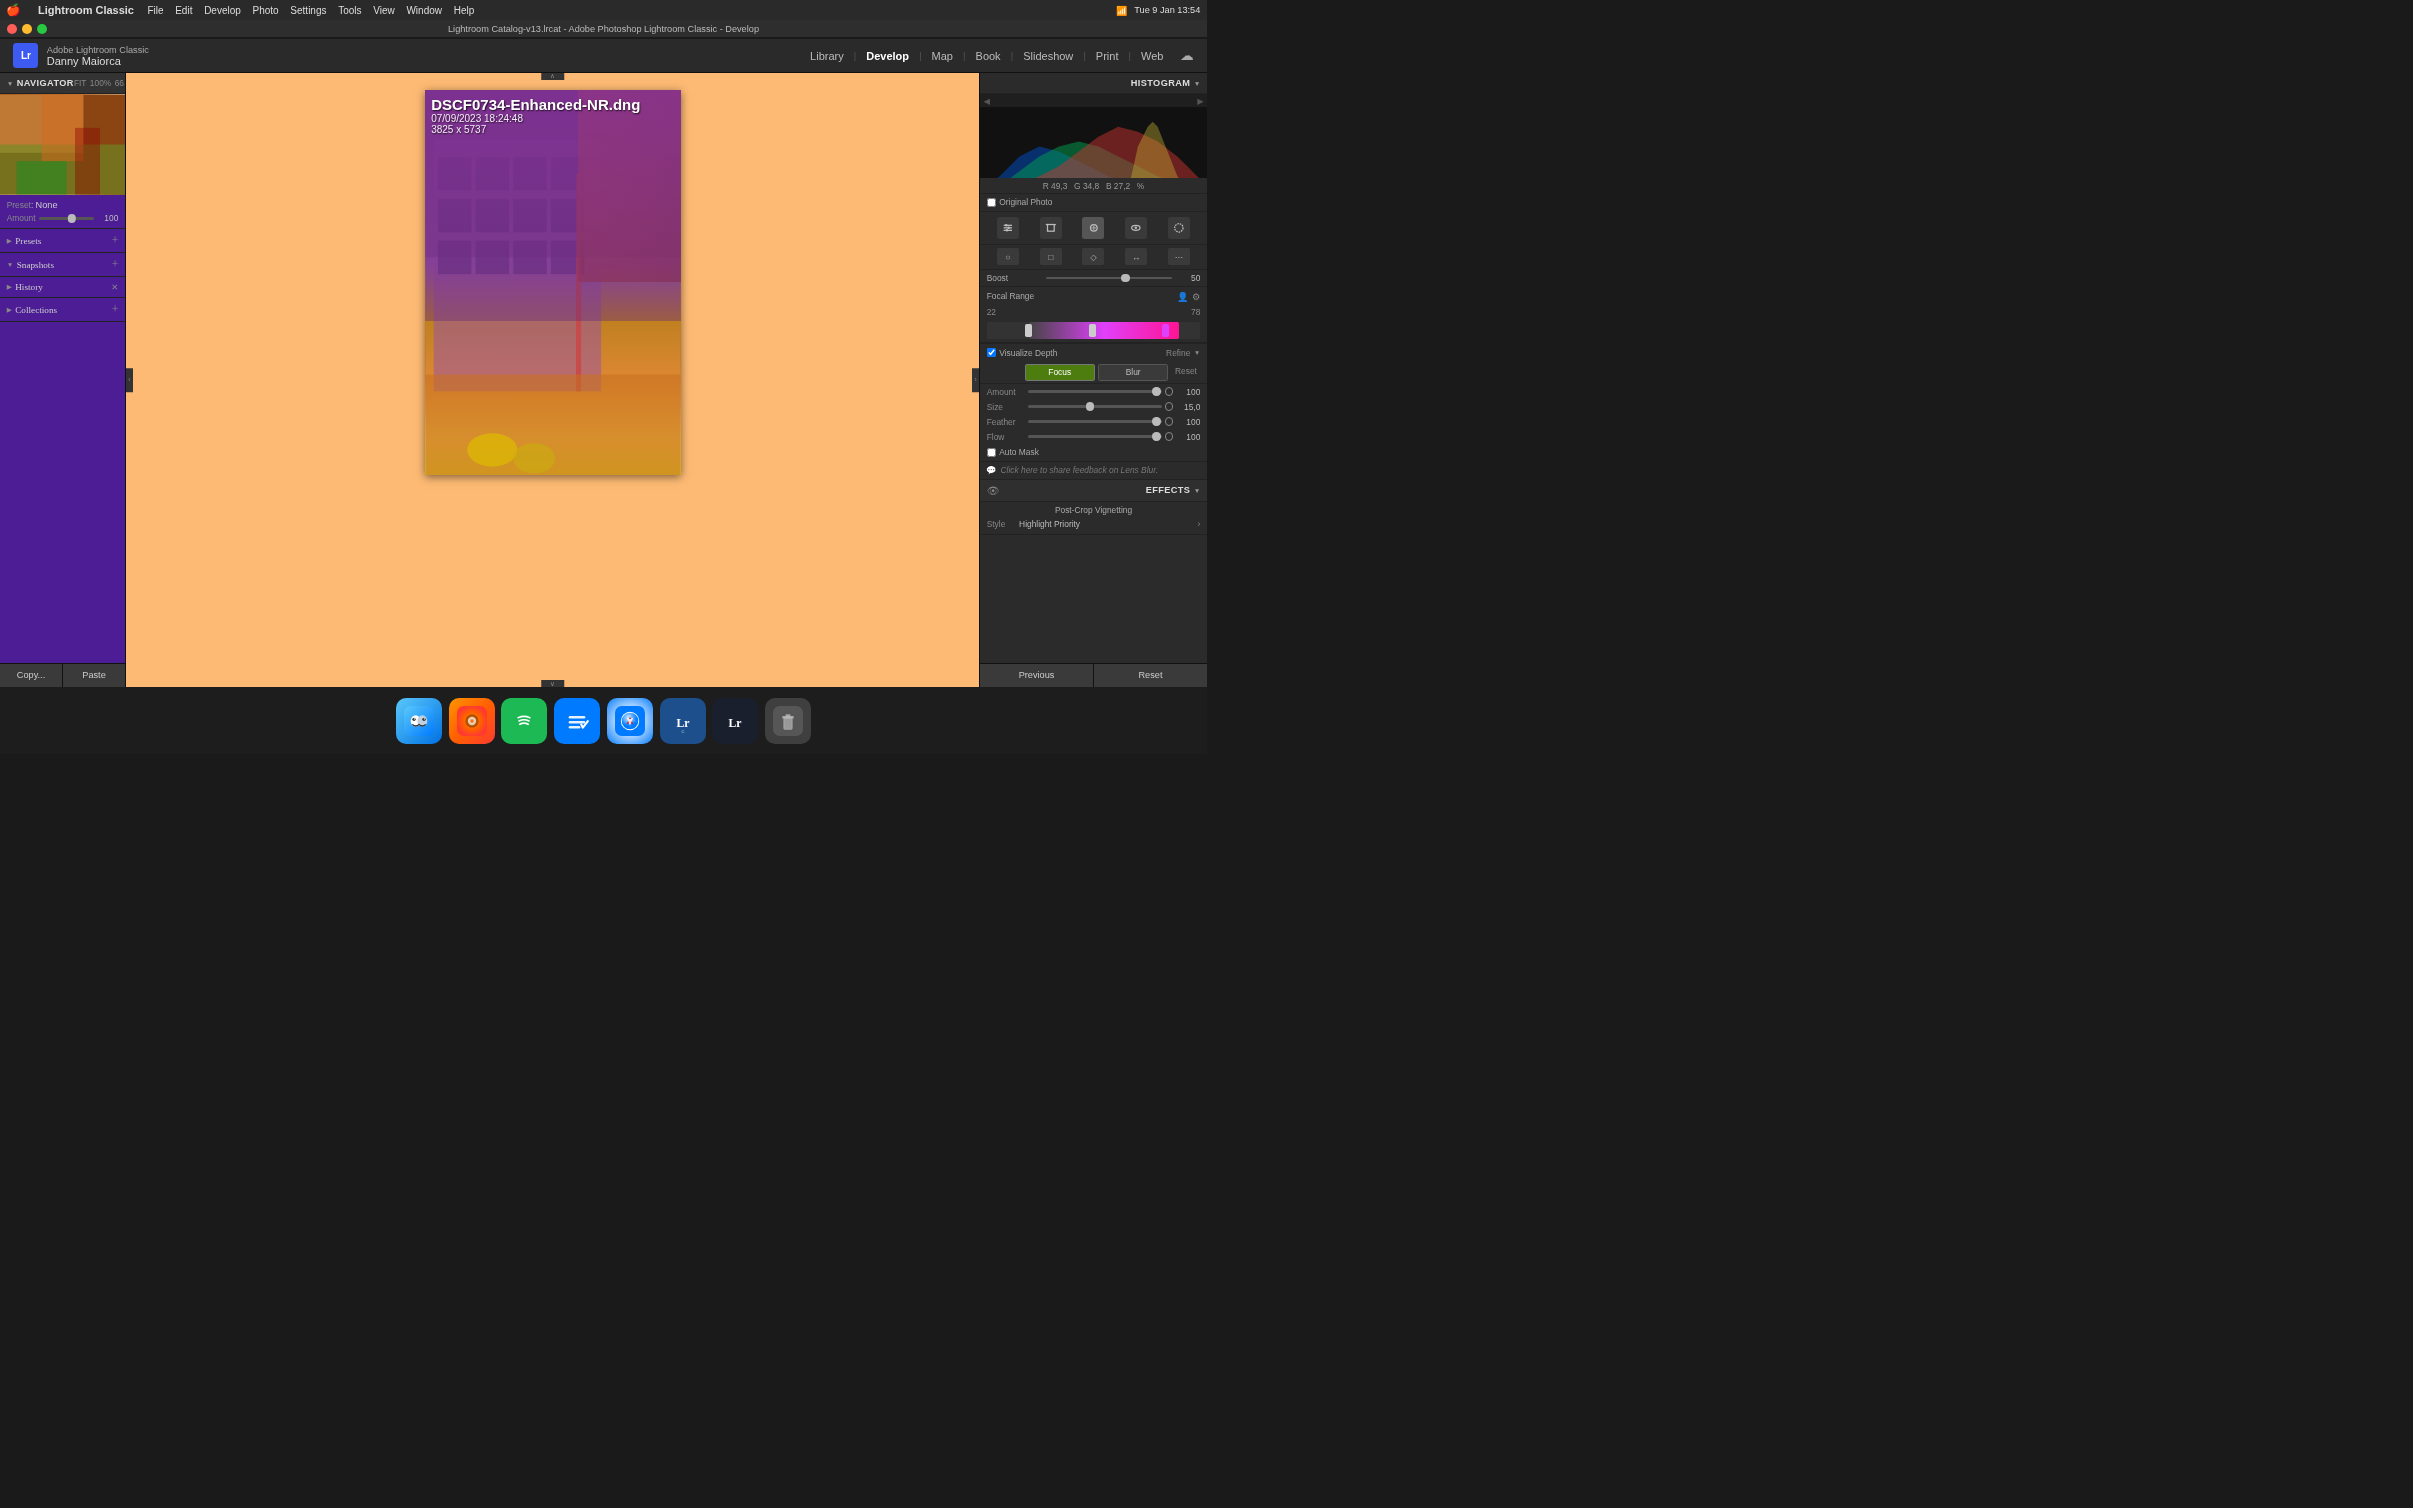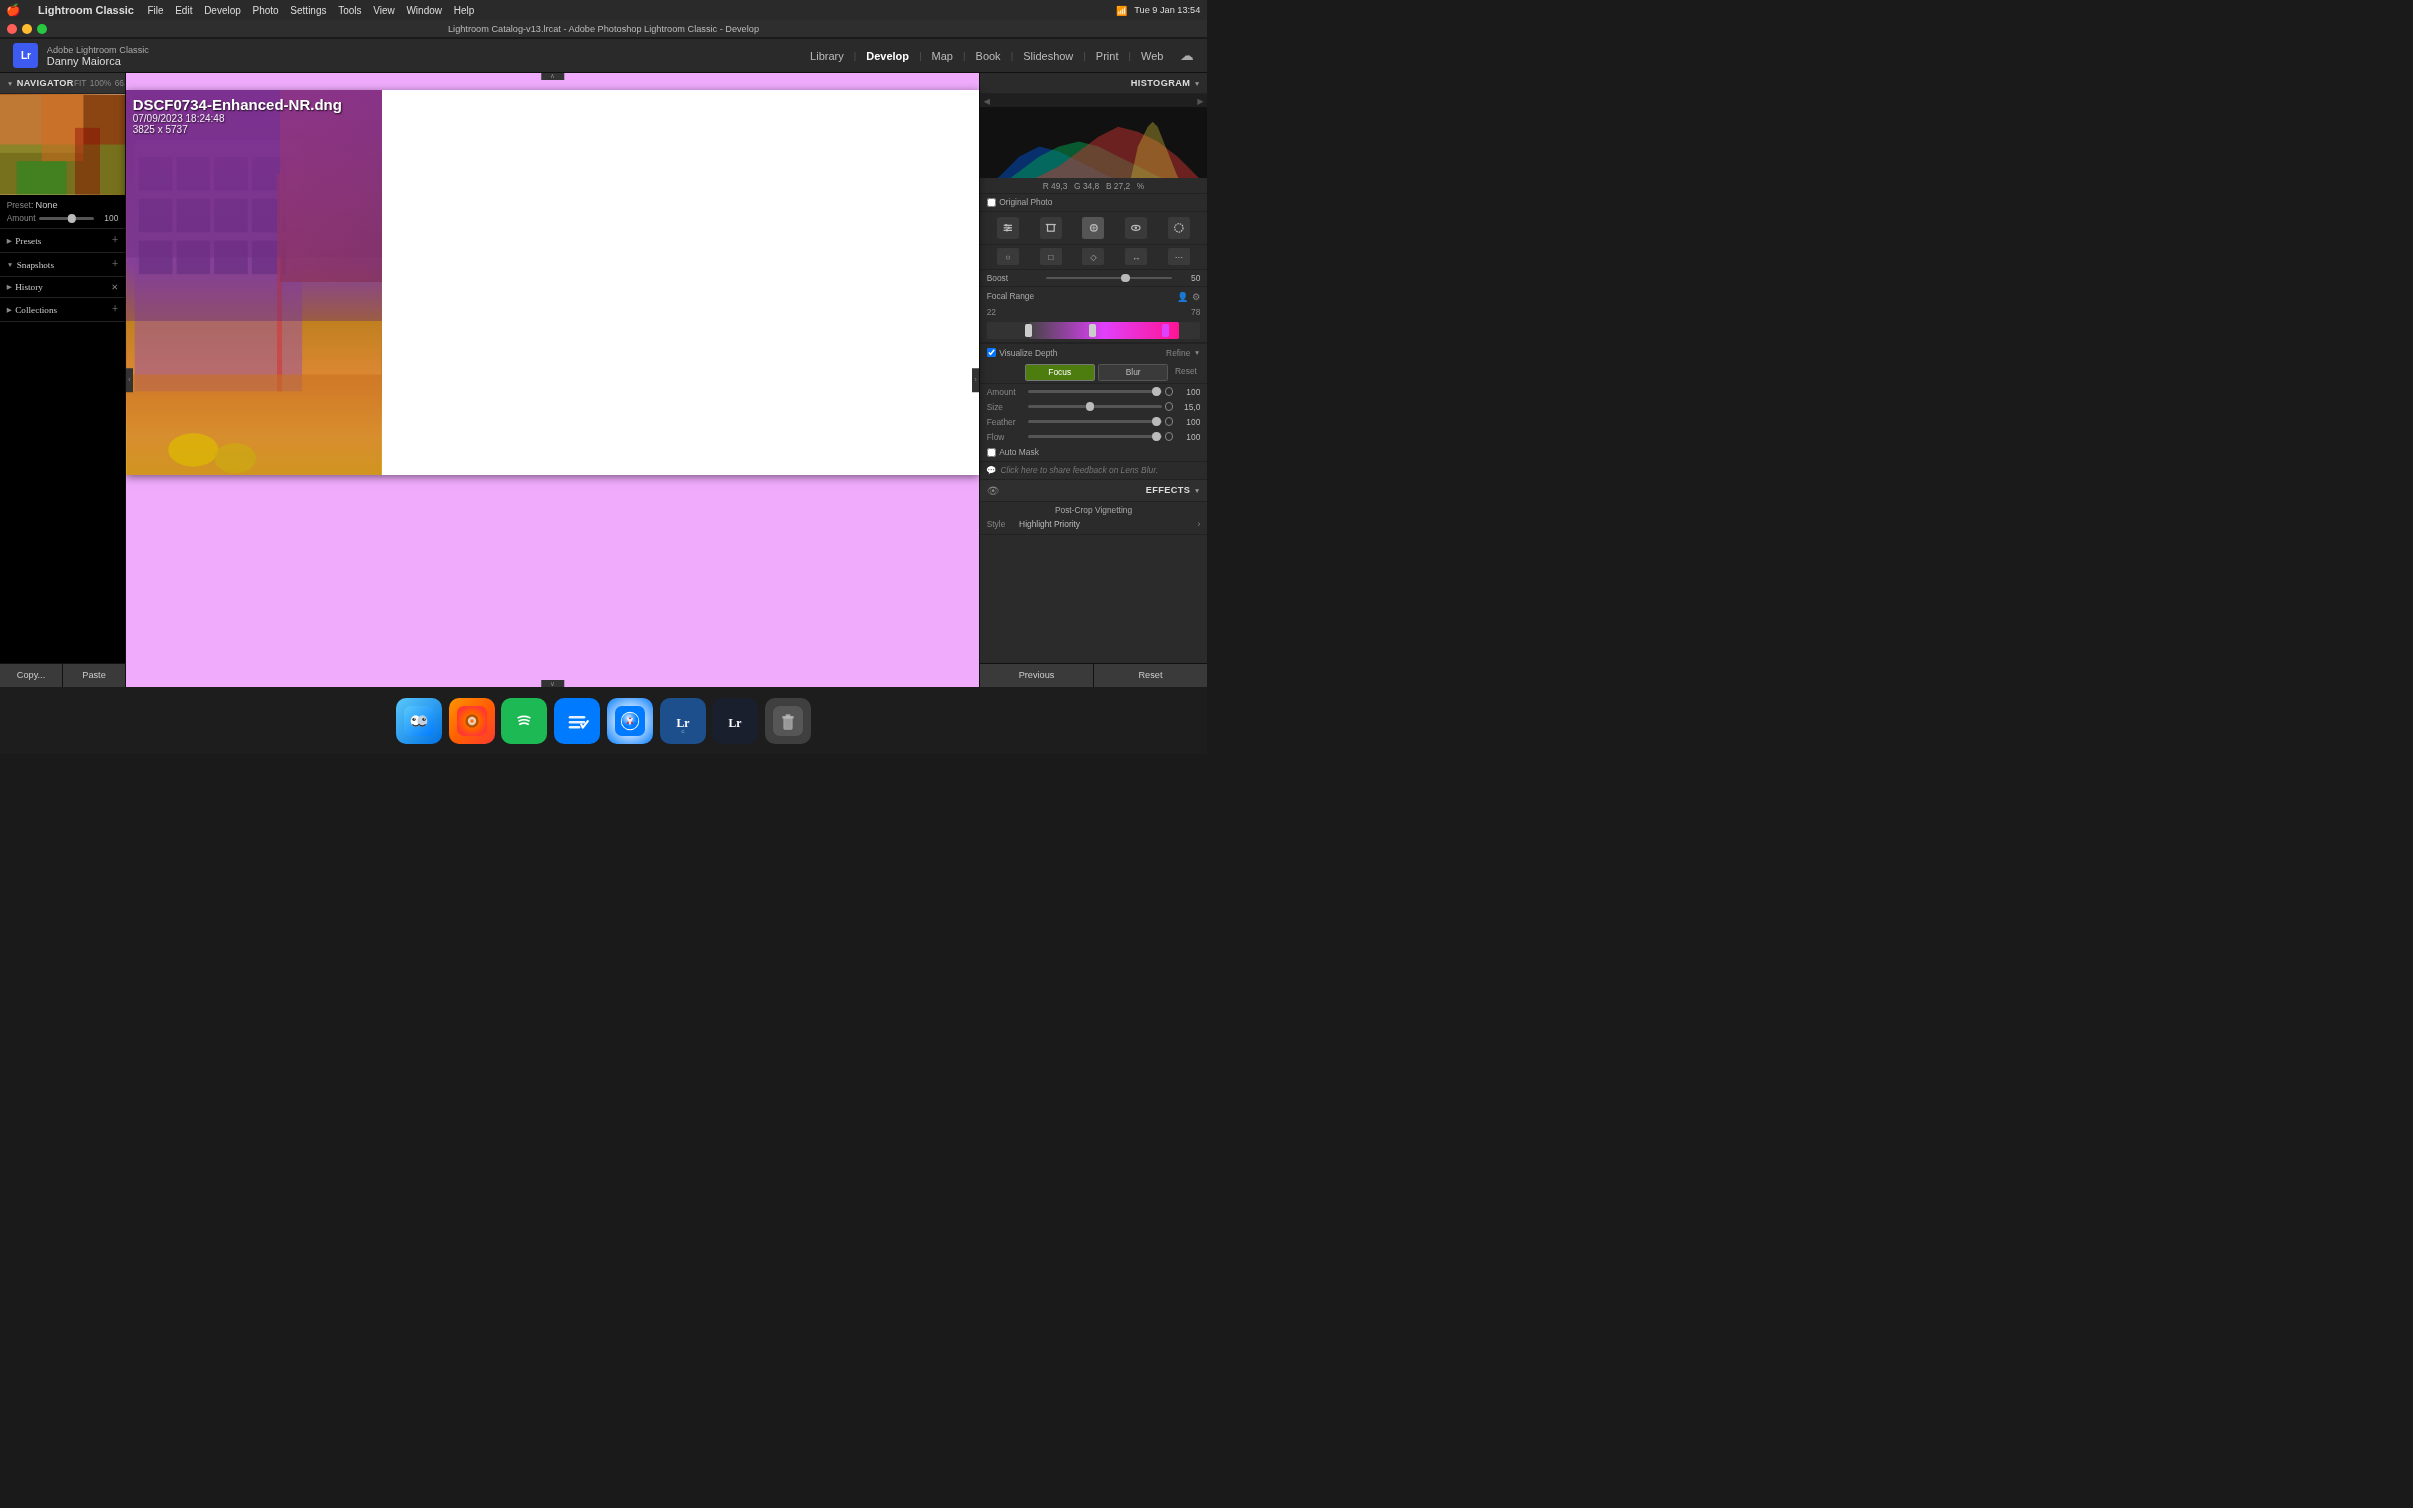--- a/index.html
+++ b/index.html
@@ -112,21 +112,21 @@
     
     .main-content {
       flex: 1;
       display: flex;
       overflow: hidden;
     }
 
     
     .left-panel {
       width: 126px;
-      background: #000000;
+      background: #4c1d95;
       border-right: 0.8px solid #111;
       display: flex;
       flex-direction: column;
       overflow-y: auto;
     }
 
     .panel-header {
       display: flex;
       align-items: center;
       padding: 5px 6.7px;
@@ -209,23 +209,24 @@
       border-right: 0.8px solid #111;
       color: #ccc;
       font-size: 9.2px;
       cursor: pointer;
     }
     .copy-paste-row button:last-child { border-right: none; }
 
     
     .center-area {
       flex: 1;
-      background: #f0abfc;
+      background: #fdba74;
       display: flex;
       flex-direction: column;
+      align-items: center;
       justify-content: flex-start;
       padding-top: 8.4px;
       position: relative;
       text-decoration: underline;
     }
 
     
     .photo-container {
       position: relative;
       background: white;

